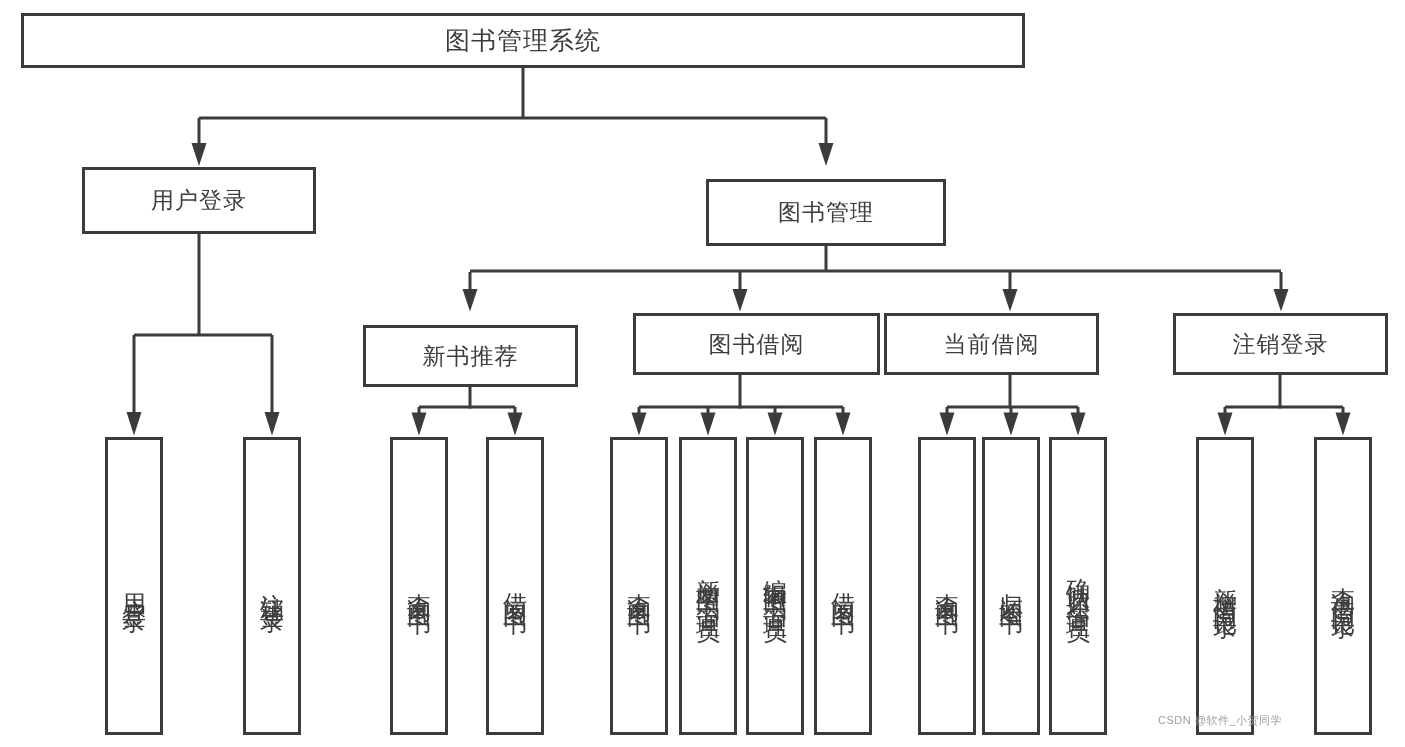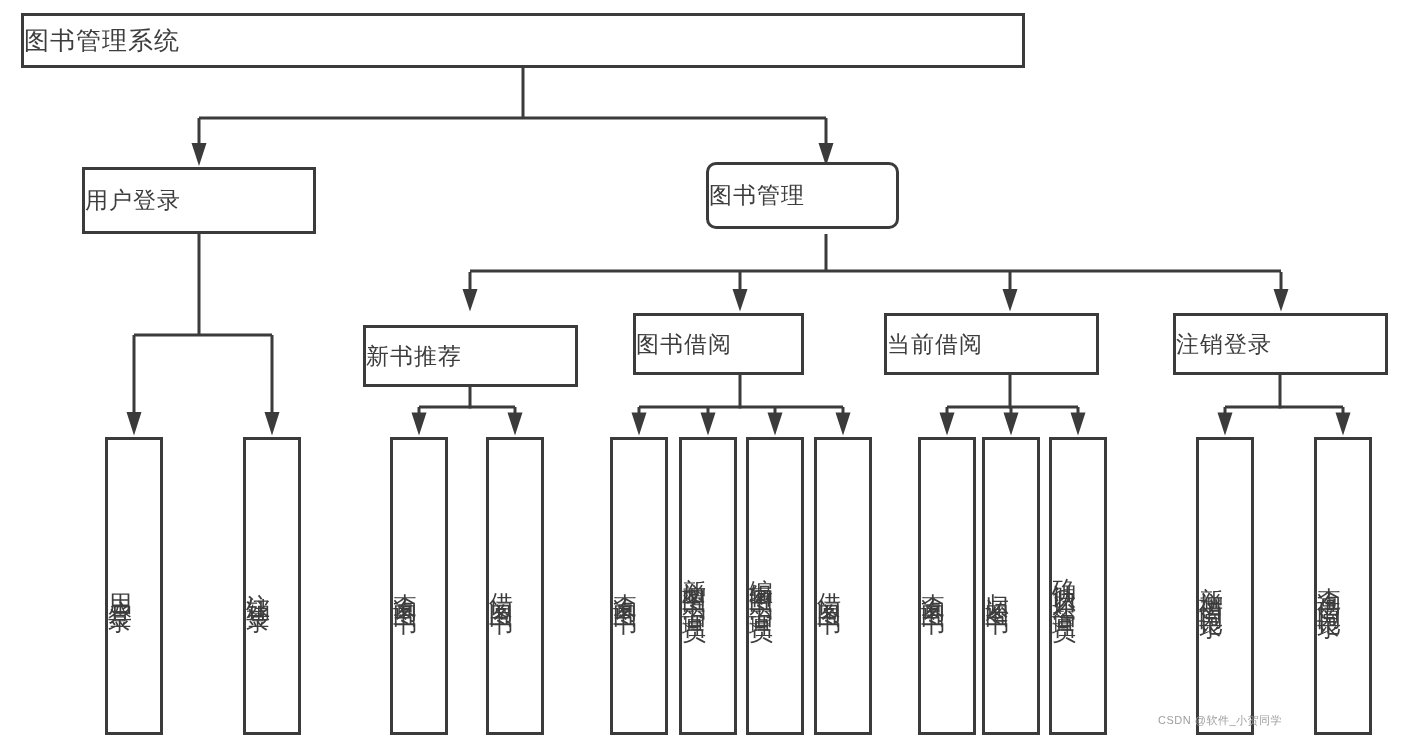--- a/index.html
+++ b/index.html
@@ -11,20 +11,21 @@
     font-family: "Liberation Sans", "DejaVu Sans", sans-serif;
   }
   svg.connectors { position: absolute; left: 0; top: 0; z-index: 1; }
   .box {
     position: absolute;
     box-sizing: border-box;
     background: #ffffff;
     border: 3px solid #3b3b3b;
     display: flex;
     align-items: center;
+    justify-content: center;
     color: #3d3d3d;
     z-index: 2;
   }
   .root-box  { font-size: 25px; letter-spacing: 1px; }
   .hbox      { font-size: 23px; letter-spacing: 1px; }
   .vbox .vtext {
     writing-mode: vertical-rl;
     text-orientation: mixed;
     white-space: nowrap;
     font-size: 24px;
@@ -88,28 +89,28 @@
   </g>
 </svg>
 
 <div class="box root-box" style="left:21px; top:13px; width:1004px; height:55px;">
   <span>图书管理系统</span>
 </div>
 
 <div class="box hbox" style="left:82px; top:167px; width:234px; height:67px;">
   <span>用户登录</span>
 </div>
-<div class="box hbox" style="left:706px; top:162px; width:193px; height:67px;border-radius:10px;">
+<div class="box hbox" style="left:706px; top:179px; width:240px; height:67px;">
   <span>图书管理</span>
 </div>
 
 <div class="box hbox" style="left:363px; top:325px; width:215px; height:62px;">
   <span>新书推荐</span>
 </div>
-<div class="box hbox" style="left:633px; top:313px; width:171px; height:62px;">
+<div class="box hbox" style="left:633px; top:313px; width:247px; height:62px;">
   <span>图书借阅</span>
 </div>
 <div class="box hbox" style="left:884px; top:313px; width:215px; height:62px;">
   <span>当前借阅</span>
 </div>
 <div class="box hbox" style="left:1173px; top:313px; width:215px; height:62px;">
   <span>注销登录</span>
 </div>
 
 <div class="box vbox" style="left:105px; top:437px; width:58px; height:298px;">

